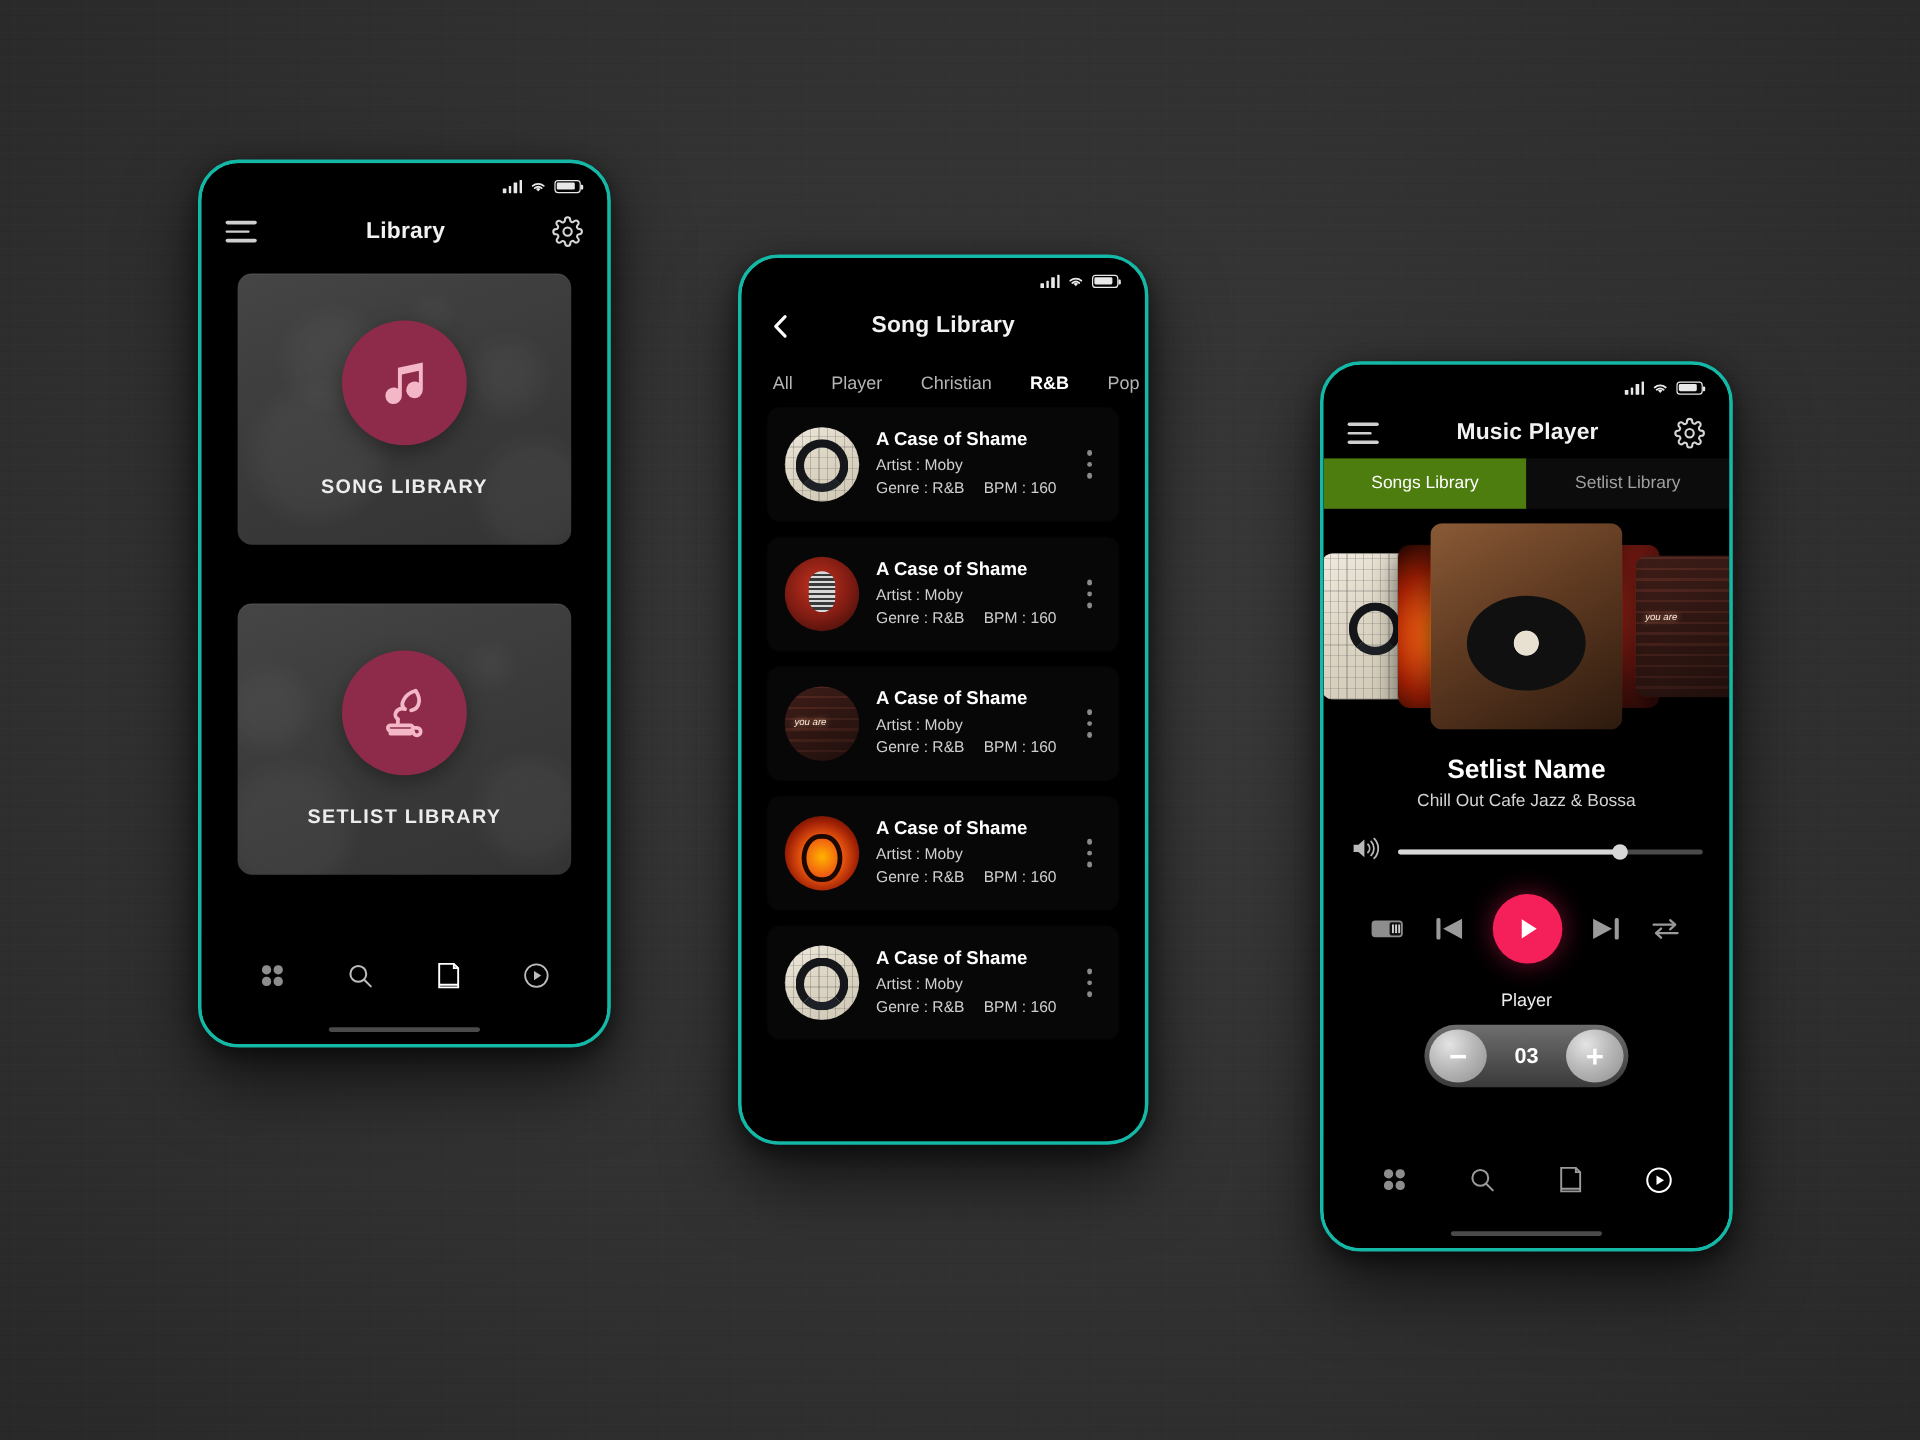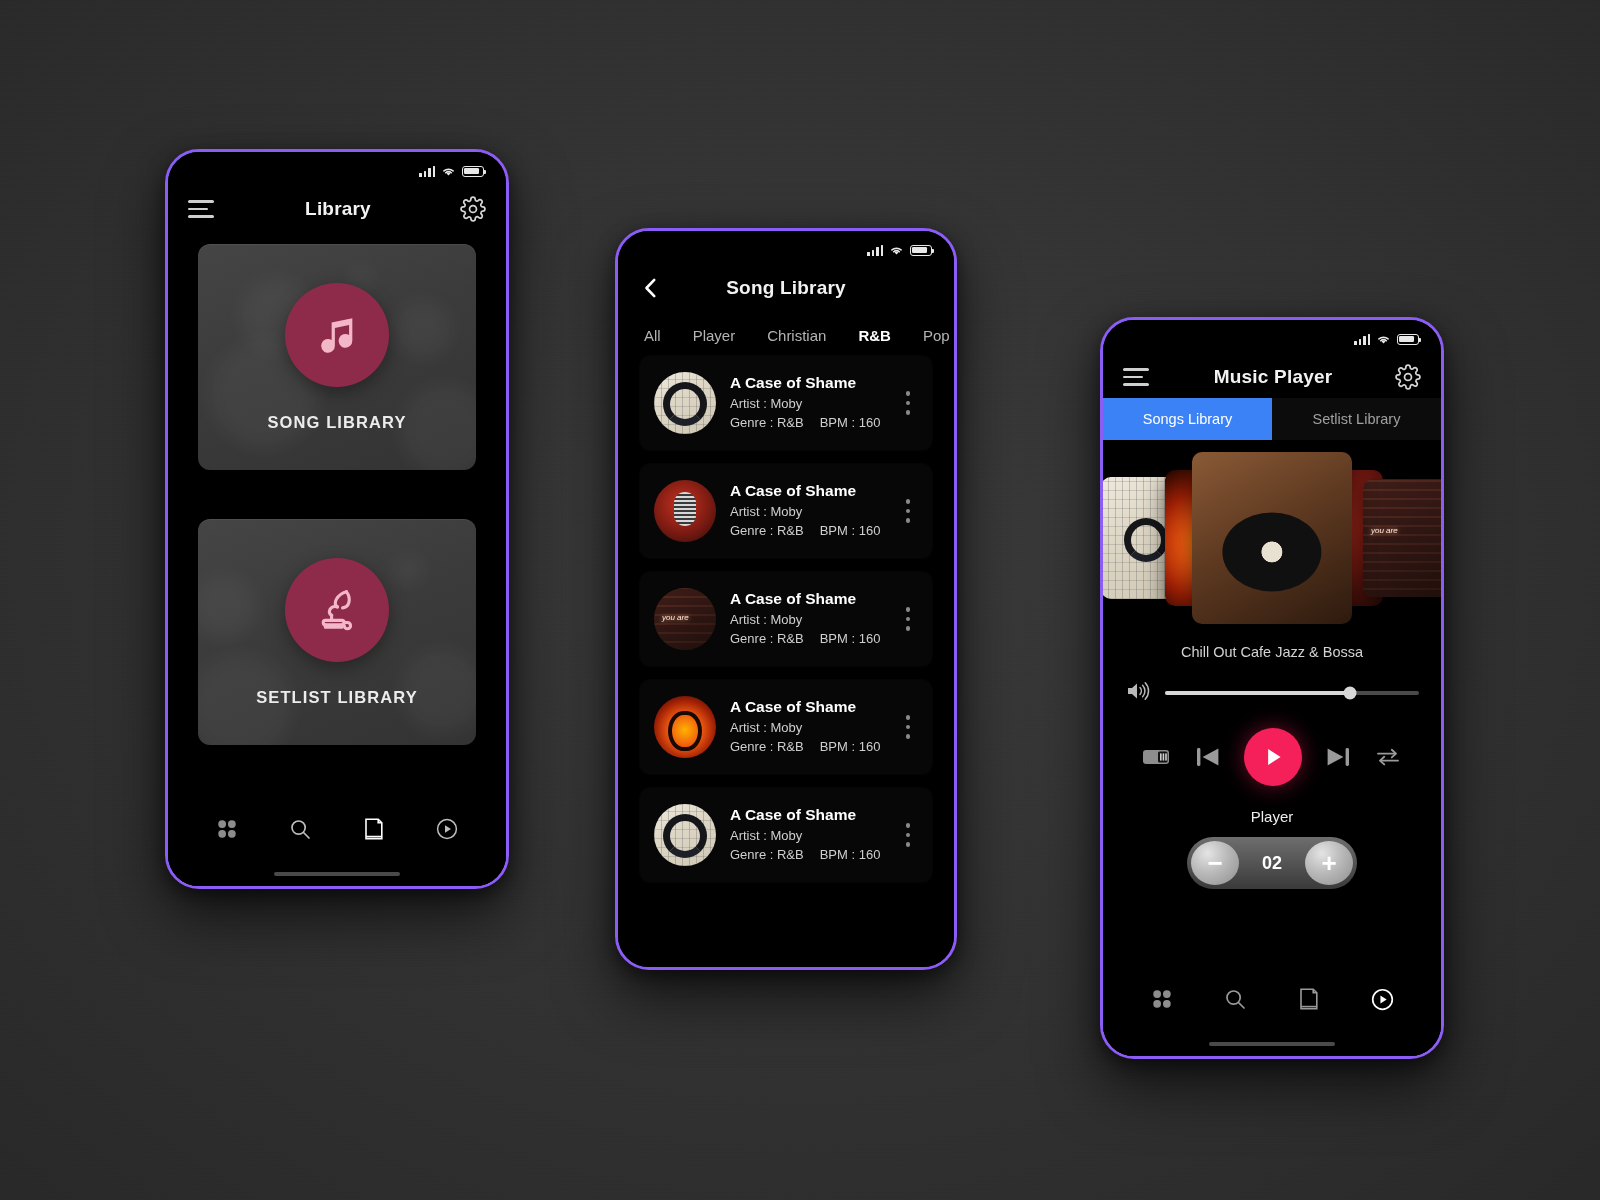--- a/index.html
+++ b/index.html
@@ -25,24 +25,23 @@
     background-image:
       repeating-linear-gradient(0deg, rgba(255,255,255,.035) 0 1px, rgba(0,0,0,0) 1px 2px),
       repeating-linear-gradient(90deg, rgba(255,255,255,.025) 0 1px, rgba(0,0,0,0) 1px 3px);
   }
 
   
   .phone {
     position: absolute;
     background: #0a0a0a;
     border-radius: 34px;
-    border: 3px solid #8b5cf6;
+    border: 3px solid #14b8a6;
     overflow: hidden;
     box-shadow: 0 26px 60px rgba(0,0,0,.65), 0 6px 18px rgba(0,0,0,.5);
-    margin-top: 16px;
   }
   .screen { position: absolute; inset: 0; background: #000; overflow: hidden; }
 
   #phone-library { left: 165px; top: 133px; width: 344px; height: 740px; }
   #phone-songs   { left: 615px; top: 212px; width: 342px; height: 742px; }
   #phone-player  { left: 1100px; top: 301px; width: 344px; height: 742px; }
 
   
   .statusbar {
     height: 30px; display: flex; align-items: center; justify-content: flex-end;
@@ -187,21 +186,21 @@
     width:62%; height:46%; border-radius:50%;
     background: radial-gradient(circle, #e8e0d0 0 16%, #101010 17% 100%);
   }
 
   
   .tabs { display: flex; height: 42px; }
   .tab {
     flex: 1; display: flex; align-items: center; justify-content: center;
     font-size: 14.5px; cursor: pointer;
   }
-  .tab.active { background: #3b82f6; color: #ffffff; }
+  .tab.active { background: #4d7c0f; color: #ffffff; }
   .tab.inactive { background: #0c0c0c; color: #a0a0a0; }
 
   .carousel {
     position: relative; height: 180px; margin-top: 8px;
     display: flex; align-items: center; justify-content: center;
     overflow: hidden;
   }
   .cw { position: absolute; border-radius: 10px; overflow: hidden; box-shadow: 0 8px 22px rgba(0,0,0,.6); }
   .cw.c0 { width: 90px; height: 122px; left: -2px; }
   .cw.c1 { width: 98px; height: 136px; left: 62px; }
@@ -533,20 +532,21 @@
         </div>
       <div class="cw c3">
           <div class="art-mic"></div>
         </div>
       <div class="cw c4">
           <div class="art-neon"></div>
         </div>
     </div>
 
     <div class="setlist-block">
+      <div class="setlist-name">Setlist Name</div>
       <div class="setlist-sub">Chill Out Cafe Jazz &amp; Bossa</div>
     </div>
 
     <div class="volrow">
       <span>
         <svg width="26" height="22" viewBox="0 0 26 22" fill="none">
           <path d="M3 8h4l5-4.4v14.8L7 14H3z" fill="#b9b9b9"></path>
           <path d="M15 7.6a5 5 0 0 1 0 6.8" stroke="#b9b9b9" stroke-width="1.5" stroke-linecap="round"></path>
           <path d="M17.6 5.2a8.4 8.4 0 0 1 0 11.6" stroke="#b9b9b9" stroke-width="1.5" stroke-linecap="round"></path>
           <path d="M20.2 2.8a11.8 11.8 0 0 1 0 16.4" stroke="#b9b9b9" stroke-width="1.5" stroke-linecap="round"></path>
@@ -592,21 +592,21 @@
           <path d="M24 15.6H6.8"></path>
             <path d="M10.2 11.8 6 15.6l4.2 3.8"></path>
         </svg>
       </div>
     </div>
 
     <div class="tempo-label">Player</div>
     <div class="tempo-row">
       <div class="stepper">
         <div class="step-btn">−</div>
-        <div class="step-val">02</div>
+        <div class="step-val">03</div>
         <div class="step-btn">+</div>
       </div>
     </div>
 
     <div class="bottomnav">
       <div class="navbtn">
         <svg width="22" height="22" viewBox="0 0 24 24" fill="#8d8d8d">
           <rect x="2.5" y="2.5" width="8.4" height="8.4" rx="4"></rect>
           <rect x="13.1" y="2.5" width="8.4" height="8.4" rx="4"></rect>
           <rect x="2.5" y="13.1" width="8.4" height="8.4" rx="4"></rect>

